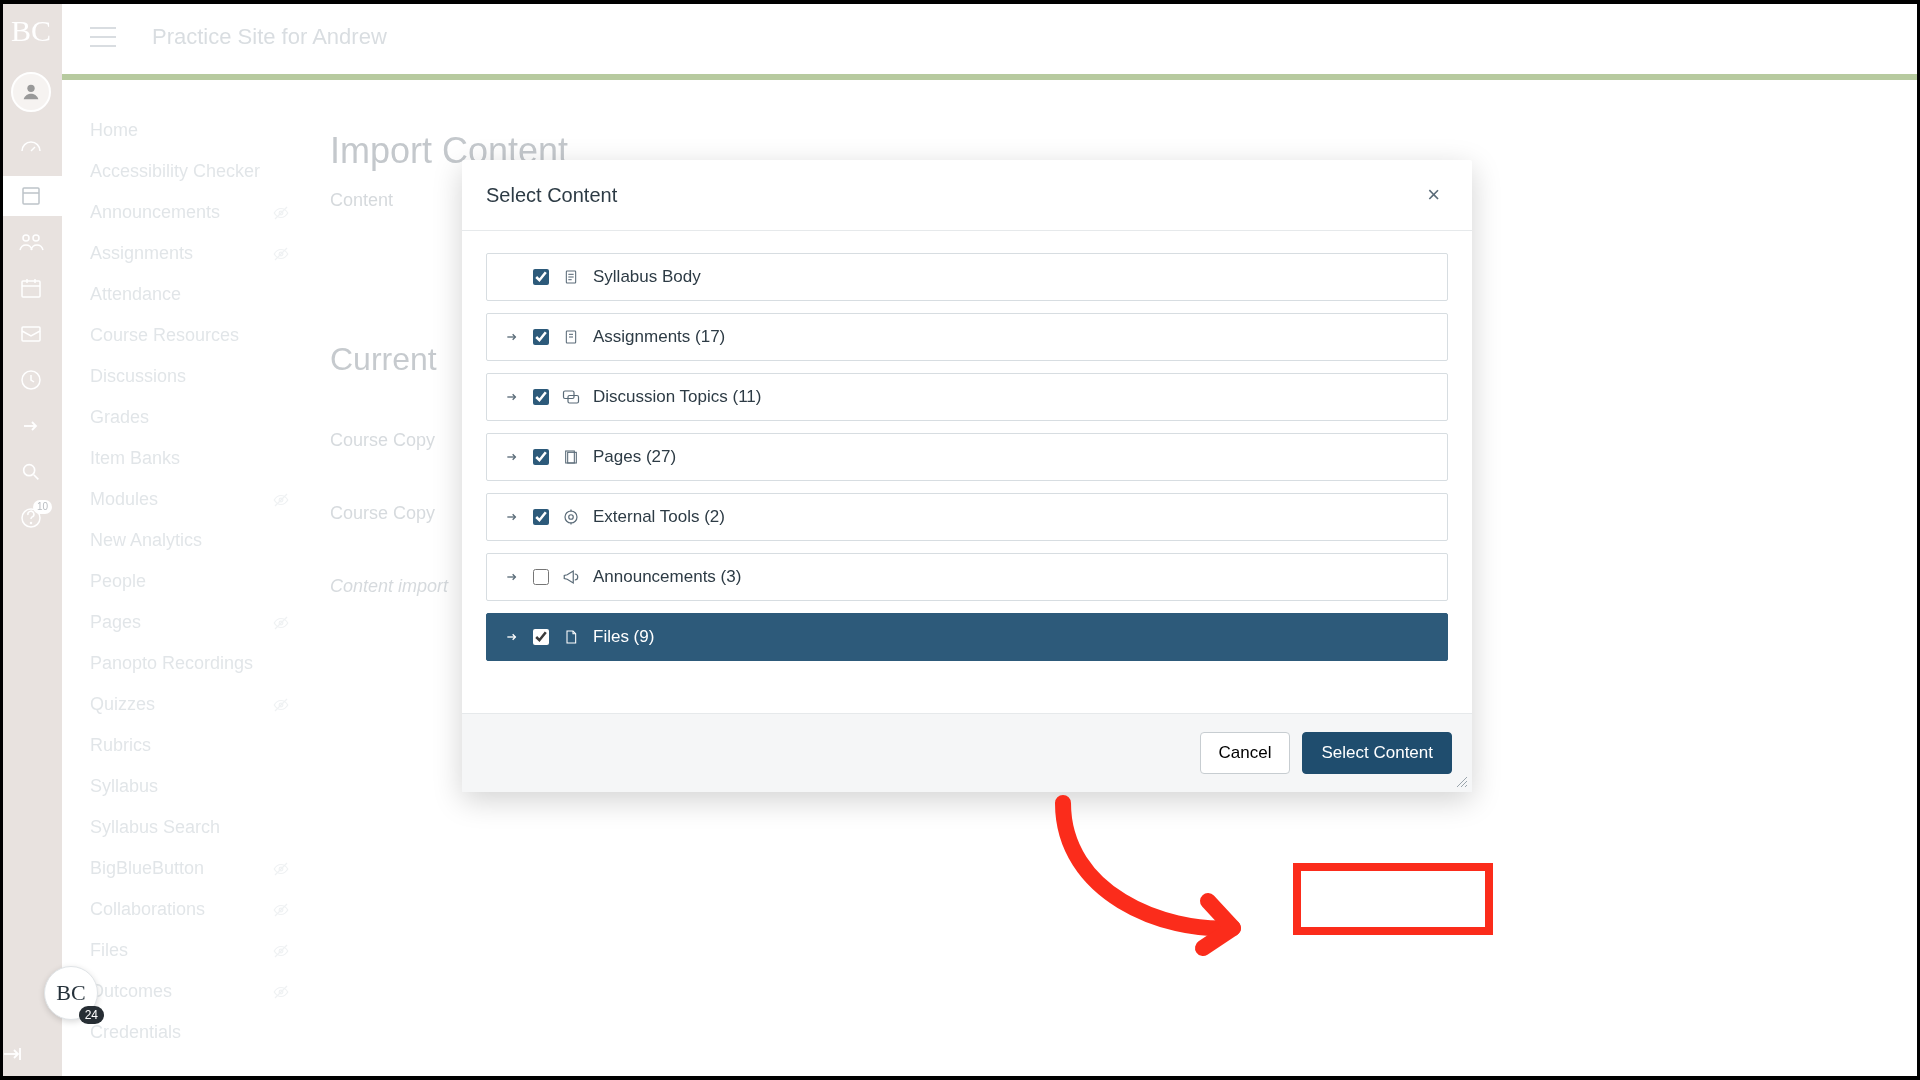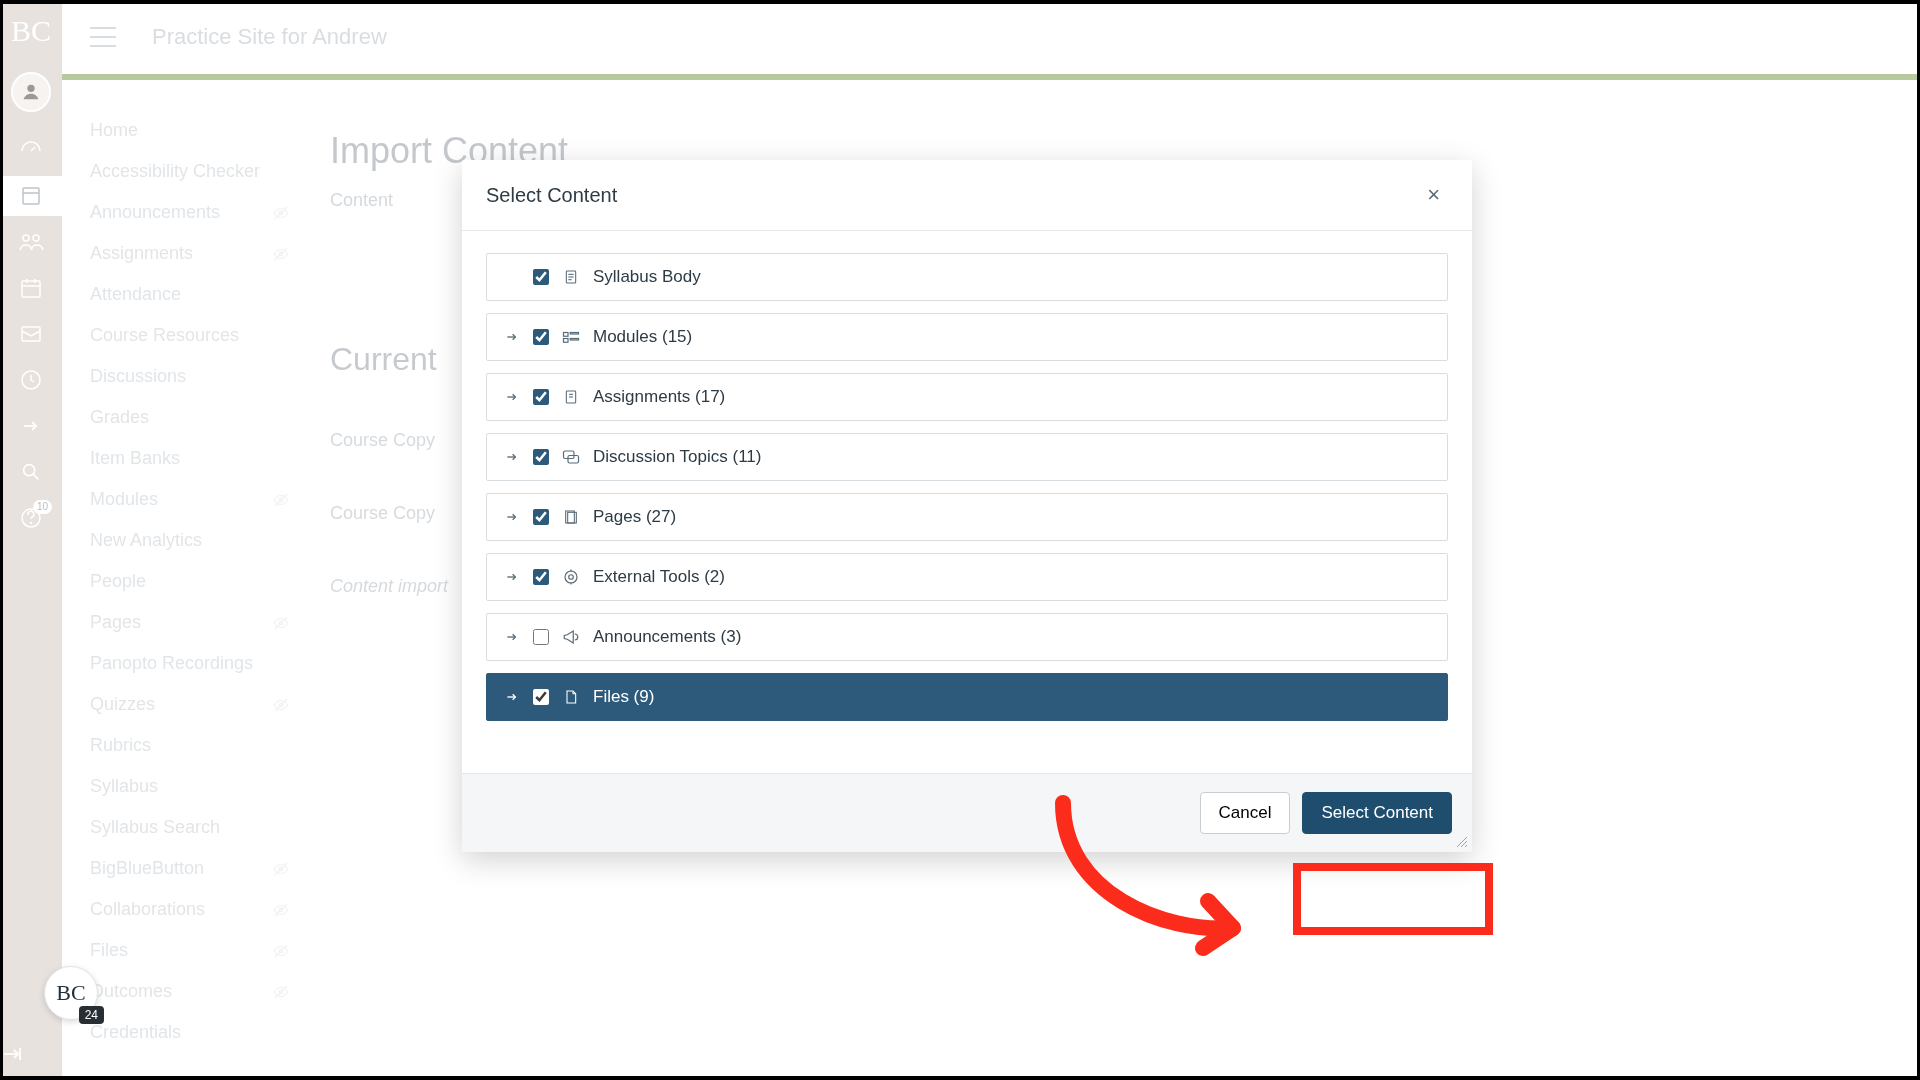--- a/index.html
+++ b/index.html
@@ -63,21 +63,21 @@
   .btn.primary{ background:#1f4d6e; color:#fff; border-color:#1f4d6e;}
   .resize{ position:absolute; right:4px; bottom:4px; color:#9aa4ac; font-size:14px; transform:rotate(0);}
 
   
   .callout-box{ position:absolute; left:1293px; top:863px; width:200px; height:72px; border:8px solid #fb2c1b; z-index:200; pointer-events:none;}
   .callout-arrow{ position:absolute; left:1043px; top:793px; z-index:200; pointer-events:none;}
 
   
   .float-bc{ position:absolute; left:44px; bottom:60px; z-index:300;}
   .float-bc .circ{ width:54px; height:54px; border-radius:50%; background:#fff; border:1px solid #e0e4e7; display:flex; align-items:center; justify-content:center; font-family:Georgia,serif; font-size:22px; color:#243039; box-shadow:0 2px 6px rgba(0,0,0,0.15);}
-  .float-bc .cnt{ position:absolute; right:-6px; bottom:-4px; background:#272e34; color:#fff; font-size:12px; padding:2px 6px; border-radius:4px;}
+  .float-bc .cnt{ position:absolute; right:-6px; bottom:-4px; background:#272e34; color:#fff; font-size:12px; padding:2px 6px; border-radius:9px;}
 
   svg{ display:block;}
 </style>
 </head>
 <body>
 
 <div class="blackbar"></div>
 <div class="blackbar-bottom"></div>
 <div class="blackbar-left"></div>
 <div class="blackbar-right"></div>
@@ -340,38 +340,20 @@
       </div>
       <div class="row-item">
         <span class="arrow">
           <svg width="16" height="16" viewBox="0 0 24 24" fill="none" stroke="currentColor" stroke-width="2">
             <path d="M5 12h12"></path>
             <path d="M13 8l4 4-4 4"></path>
           </svg>
         </span>
         <input type="checkbox" checked="" style="">
         <span class="typeico">
-          <svg width="18" height="16" viewBox="0 0 24 20" stroke="#5a6b78" fill="none" stroke-width="1.6">
-            <rect x="2" y="4" width="6" height="5"></rect>
-            <rect x="2" y="12" width="6" height="5"></rect>
-            <rect x="11" y="4" width="11" height="2"></rect>
-            <rect x="11" y="12" width="11" height="2"></rect>
-          </svg>
-        </span>
-        <span>Modules (15)</span>
-      </div>
-      <div class="row-item">
-        <span class="arrow">
-          <svg width="16" height="16" viewBox="0 0 24 24" fill="none" stroke="currentColor" stroke-width="2">
-            <path d="M5 12h12"></path>
-            <path d="M13 8l4 4-4 4"></path>
-          </svg>
-        </span>
-        <input type="checkbox" checked="" style="">
-        <span class="typeico">
           <svg width="16" height="18" viewBox="0 0 24 24" stroke="#5a6b78" fill="none" stroke-width="1.6">
             <rect x="5" y="3" width="14" height="18" rx="1"></rect>
             <line x1="9" y1="8" x2="15" y2="8"></line>
             <line x1="9" y1="12" x2="15" y2="12"></line>
           </svg>
         </span>
         <span>Assignments (17)</span>
       </div>
       <div class="row-item">
         <span class="arrow">

